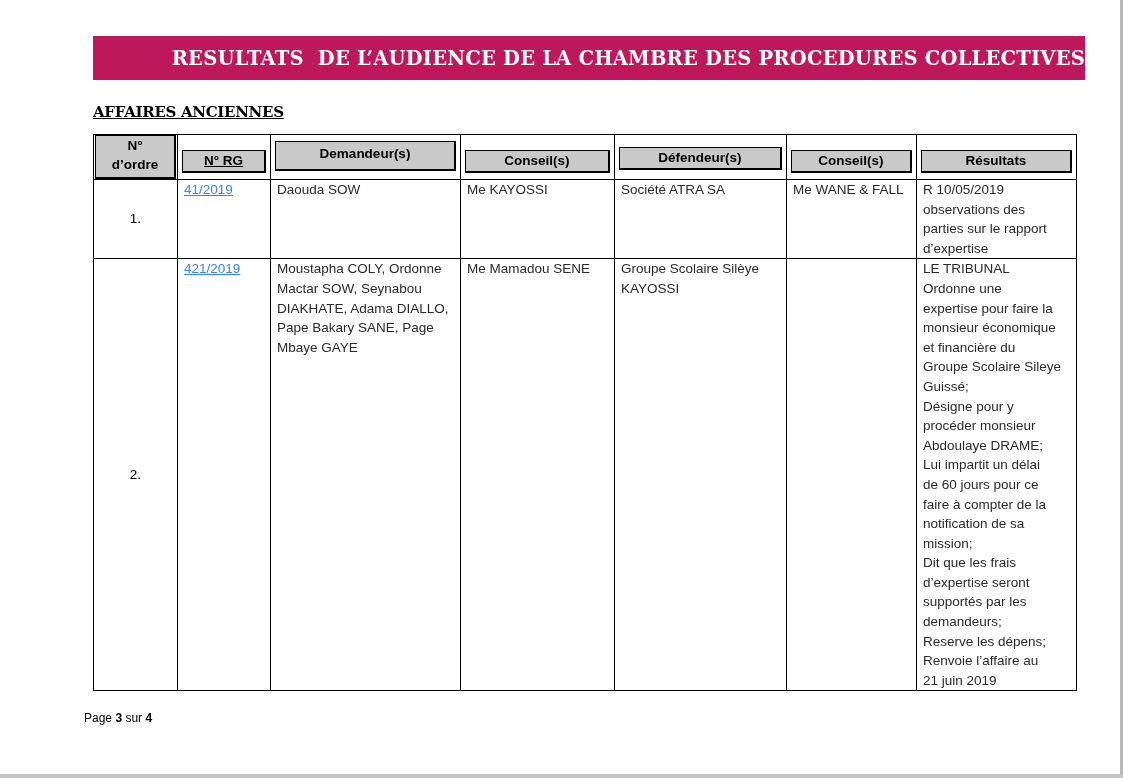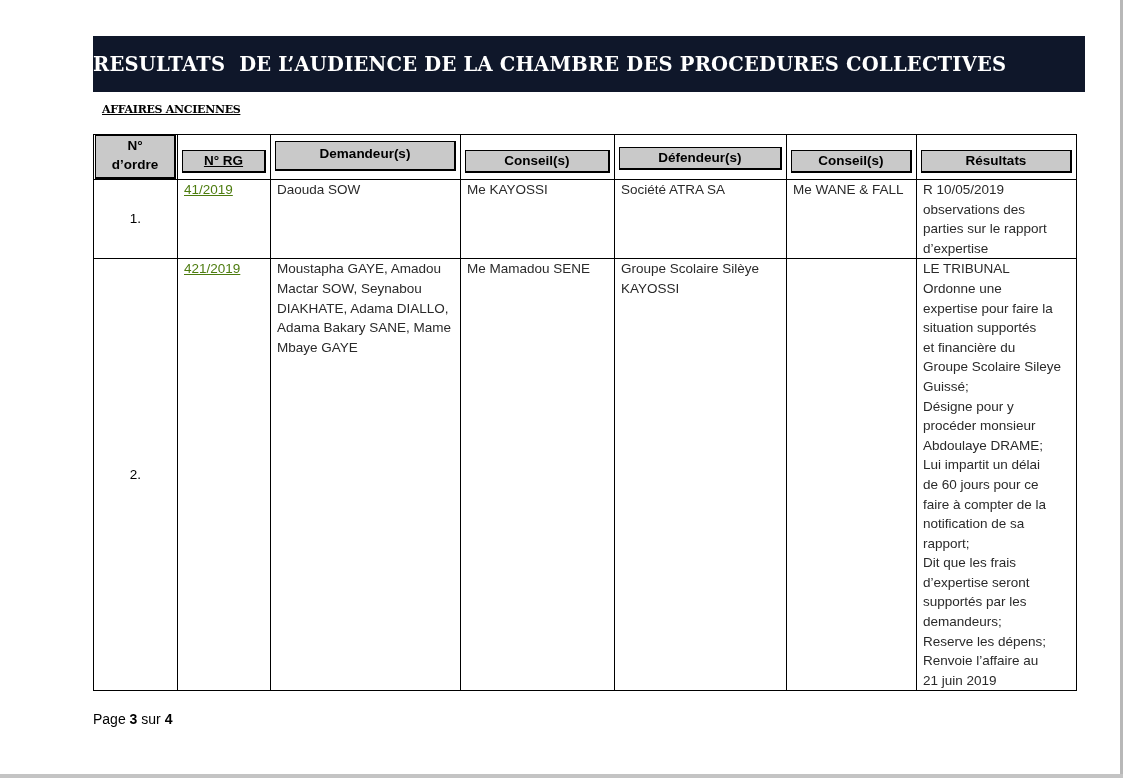--- a/index.html
+++ b/index.html
@@ -3,54 +3,54 @@
 <meta charset="utf-8">
 <style>
   html, body { margin: 0; padding: 0; }
   body {
     width: 1123px; height: 778px; background: #ffffff; position: relative; overflow: hidden;
     font-family: "Liberation Sans", "DejaVu Sans", sans-serif; color: #000;
   }
   .page-edge-right { position: absolute; left: 1120px; top: 0; width: 3px; height: 778px; background: #b8b8b8; }
   .page-edge-bottom { position: absolute; left: 0; top: 774px; width: 1123px; height: 4px; background: #c4c4c4; }
   .title-bar {
-    position: absolute; left: 93px; top: 36px; width: 992px; height: 56px; background: #0f172a;
-    display: flex; align-items: center; justify-content: flex-start;
+    position: absolute; left: 93px; top: 36px; width: 992px; height: 44px; background: #be185d;
+    display: flex; align-items: center; justify-content: flex-end;
   }
   .title-bar span {
     color: #fff; font-family: "DejaVu Serif", "Liberation Serif", serif; font-weight: bold;
     font-size: 19.5px; letter-spacing: 0.2px; white-space: pre;
   }
   .section-title {
-    position: absolute; left: 102px; top: 103px; font-family: "DejaVu Serif", "Liberation Serif", serif;
-    font-weight: bold; font-size: 11px; text-decoration: underline; letter-spacing: -0.3px;
+    position: absolute; left: 93px; top: 103px; font-family: "DejaVu Serif", "Liberation Serif", serif;
+    font-weight: bold; font-size: 15px; text-decoration: underline; letter-spacing: -0.3px;
   }
   table.results {
     position: absolute; left: 93px; top: 134px; border-collapse: collapse; table-layout: fixed;
     width: 983px;
   }
   table.results td, table.results th {
     border: 1px solid #000; vertical-align: top; font-size: 13.5px; line-height: 19.6px;
     padding: 0 6px; font-weight: normal; text-align: left; color: #2a2a2a;
   }
   table.results th { height: 42px; padding: 0; vertical-align: middle; }
   .hdr-box {
     margin: 0 4px; background: #c9c9c9; border: 1px solid #000; border-right: 2px solid #000; border-bottom: 2px solid #000;
     font-weight: bold; text-align: center; color: #000; font-size: 13.5px;
   }
   .hdr-box.small { height: 20px; line-height: 20px; margin-top: 11px; }
   .hdr-box.tall { height: 38px; line-height: 17px; margin-top: 2px; }
   .hdr-box.mid { height: 27px; line-height: 24px; margin-top: 6px; }
   .hdr-box.u span { text-decoration: underline; }
   td.ordre { text-align: center !important; vertical-align: middle !important; color: #000 !important; }
-  .rg { text-decoration: underline; color: #4d7c0f; }
+  .rg { text-decoration: underline; color: #3b82f6; }
   .dark { color: #000; }
   .line { display: block; }
   .footer {
-    position: absolute; left: 93px; top: 711px; font-size: 14px;
+    position: absolute; left: 84px; top: 711px; font-size: 12px;
   }
   .footer b { font-weight: bold; }
 </style>
 </head>
 <body>
 
 <div class="page-edge-right"></div>
 <div class="page-edge-bottom"></div>
 
 <div class="title-bar">
@@ -109,48 +109,48 @@
         <span class="line">R 10/05/2019</span>
         <span class="line">observations des</span>
         <span class="line">parties sur le rapport</span>
         <span class="line">d’expertise</span>
       </td>
     </tr>
     <tr style="height:429px">
       <td class="ordre">2.</td>
       <td><span class="rg">421/2019</span></td>
       <td class="dark">
-        <span class="line">Moustapha GAYE, Amadou</span>
+        <span class="line">Moustapha COLY, Ordonne</span>
         <span class="line">Mactar SOW, Seynabou</span>
         <span class="line">DIAKHATE, Adama DIALLO,</span>
-        <span class="line">Adama Bakary SANE, Mame</span>
+        <span class="line">Pape Bakary SANE, Page</span>
         <span class="line">Mbaye GAYE</span>
       </td>
       <td>Me Mamadou SENE</td>
       <td>
         <span class="line">Groupe Scolaire Silèye</span>
         <span class="line">KAYOSSI</span>
       </td>
       <td></td>
       <td class="dark">
         <span class="line">LE TRIBUNAL</span>
         <span class="line">Ordonne une</span>
         <span class="line">expertise pour faire la</span>
-        <span class="line">situation supportés</span>
+        <span class="line">monsieur économique</span>
         <span class="line">et financière du</span>
         <span class="line">Groupe Scolaire Sileye</span>
         <span class="line">Guissé;</span>
         <span class="line">Désigne pour y</span>
         <span class="line">procéder monsieur</span>
         <span class="line">Abdoulaye DRAME;</span>
         <span class="line">Lui impartit un délai</span>
         <span class="line">de 60 jours pour ce</span>
         <span class="line">faire à compter de la</span>
         <span class="line">notification de sa</span>
-        <span class="line">rapport;</span>
+        <span class="line">mission;</span>
         <span class="line">Dit que les frais</span>
         <span class="line">d’expertise seront</span>
         <span class="line">supportés par les</span>
         <span class="line">demandeurs;</span>
         <span class="line">Reserve les dépens;</span>
         <span class="line">Renvoie l’affaire au</span>
         <span class="line">21 juin 2019</span>
       </td>
     </tr>
   </tbody>

